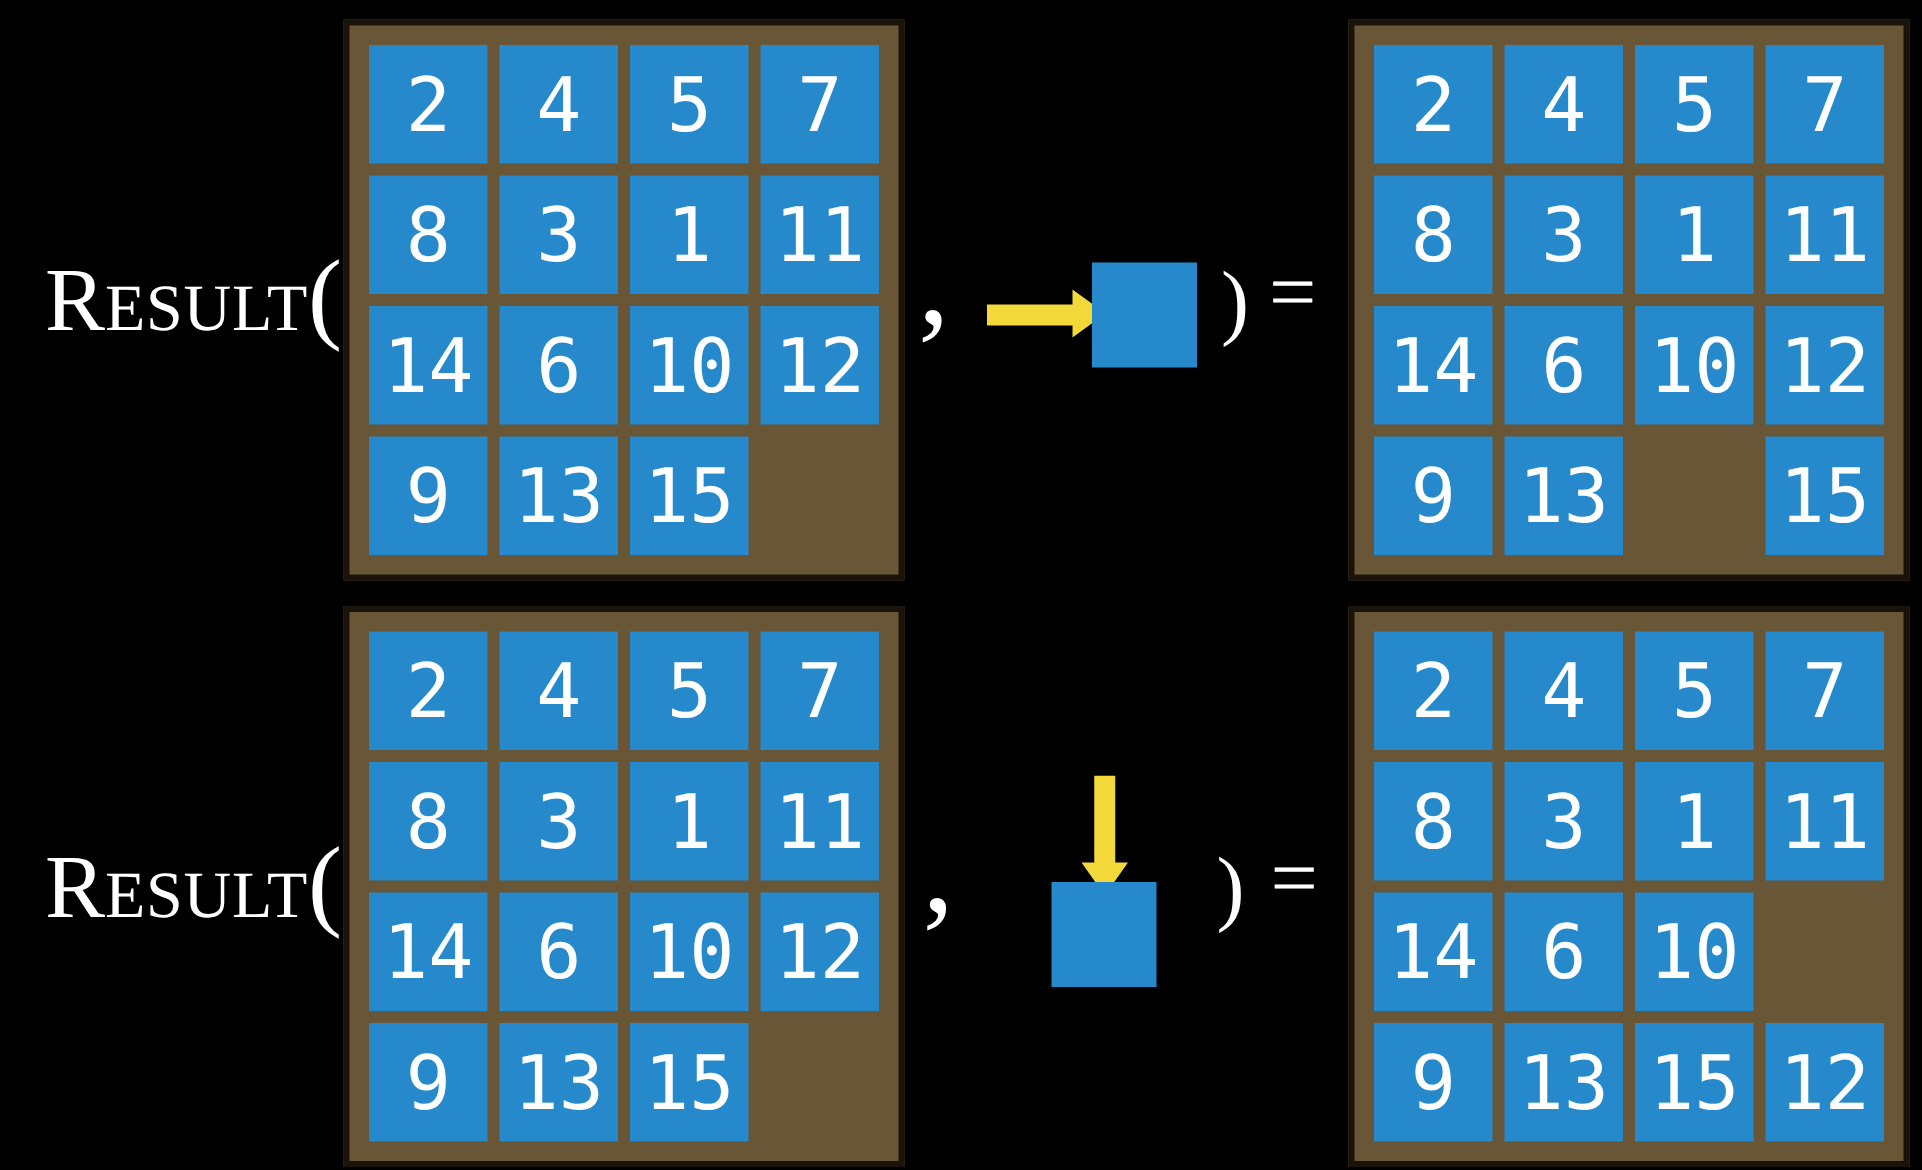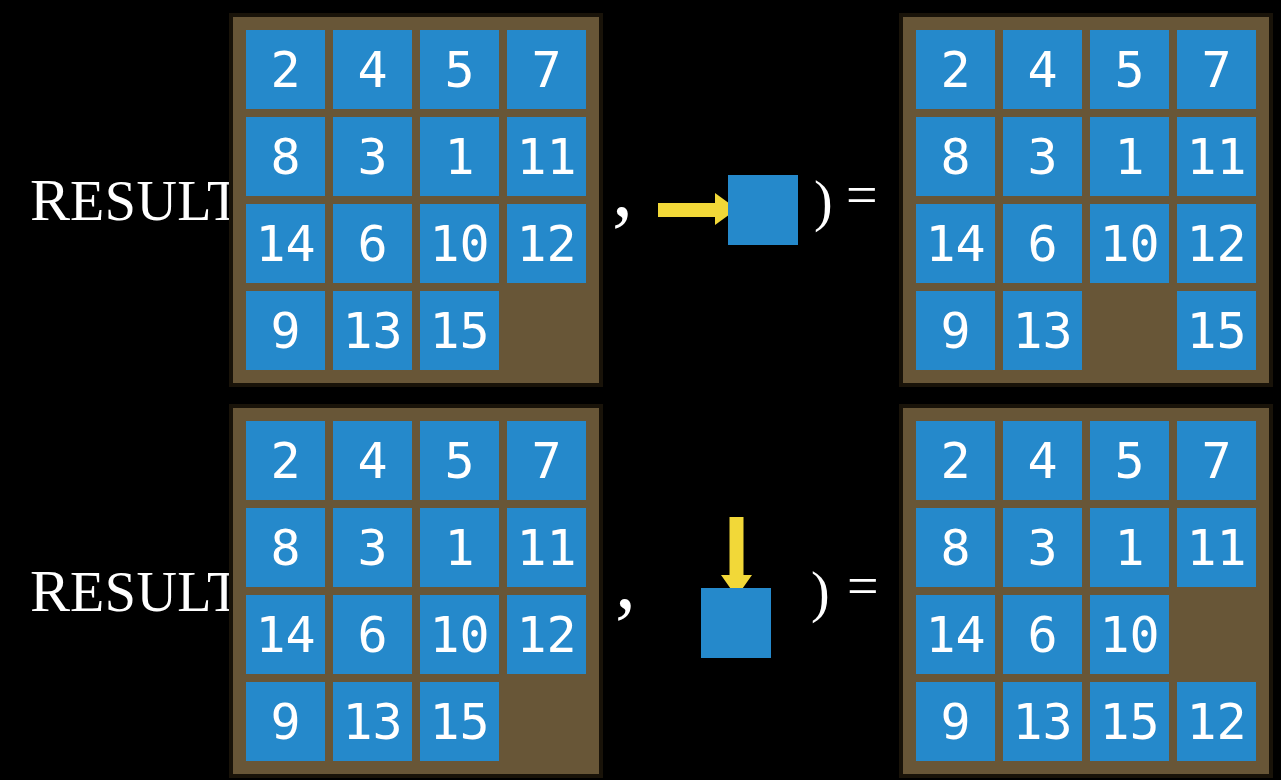--- a/index.html
+++ b/index.html
@@ -14,21 +14,21 @@
 
   
   .expr {
     position: absolute;
     display: flex;
     align-items: baseline;
     color: var(--expression-text, #ffffff);
     white-space: pre;
   }
   .fn-initial { font-size: 60px; line-height: 1; }
-  .fn-rest    { font-size: 56px; line-height: 1; letter-spacing: 0.5px; }
+  .fn-rest    { font-size: 44px; line-height: 1; letter-spacing: 0.5px; }
   .big-paren  { font-size: 68px; line-height: 1; font-weight: 400; }
 
   .sym {
     position: absolute;
     color: var(--expression-text, #ffffff);
     line-height: 1;
   }
   .comma  { font-size: 84px; }
   .cparen { font-size: 56px; }
   .equals { font-size: 56px; }

